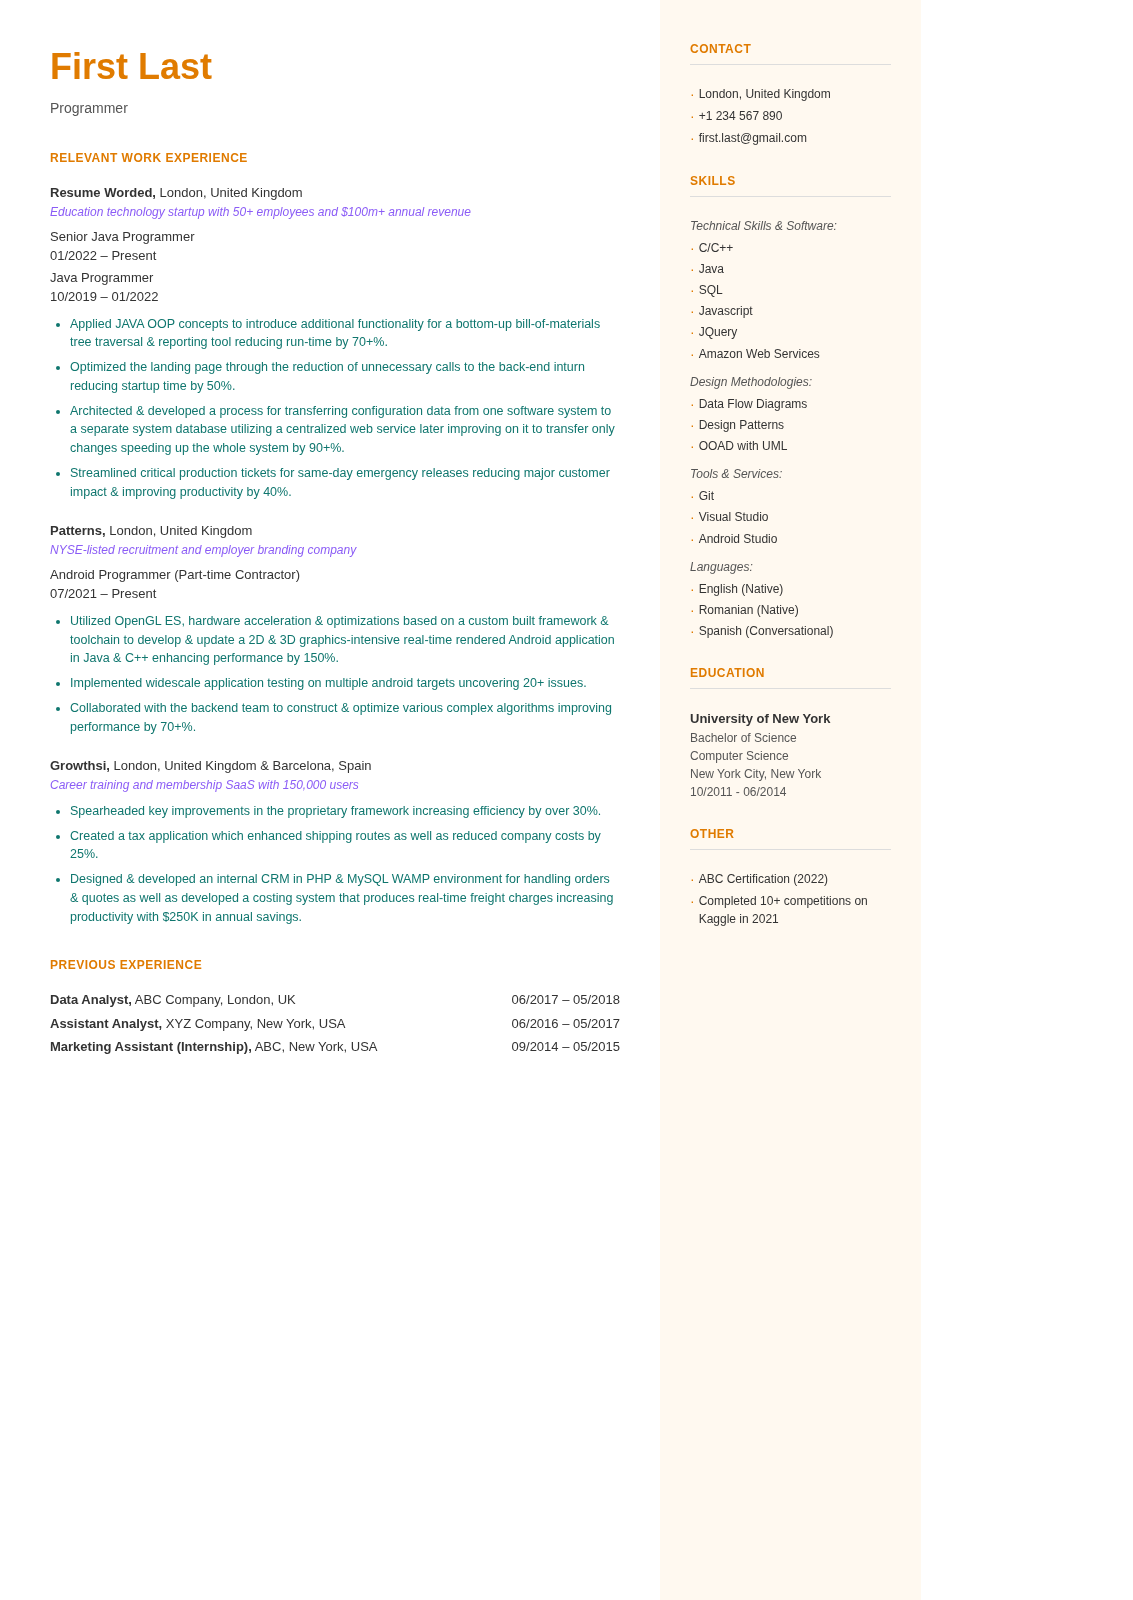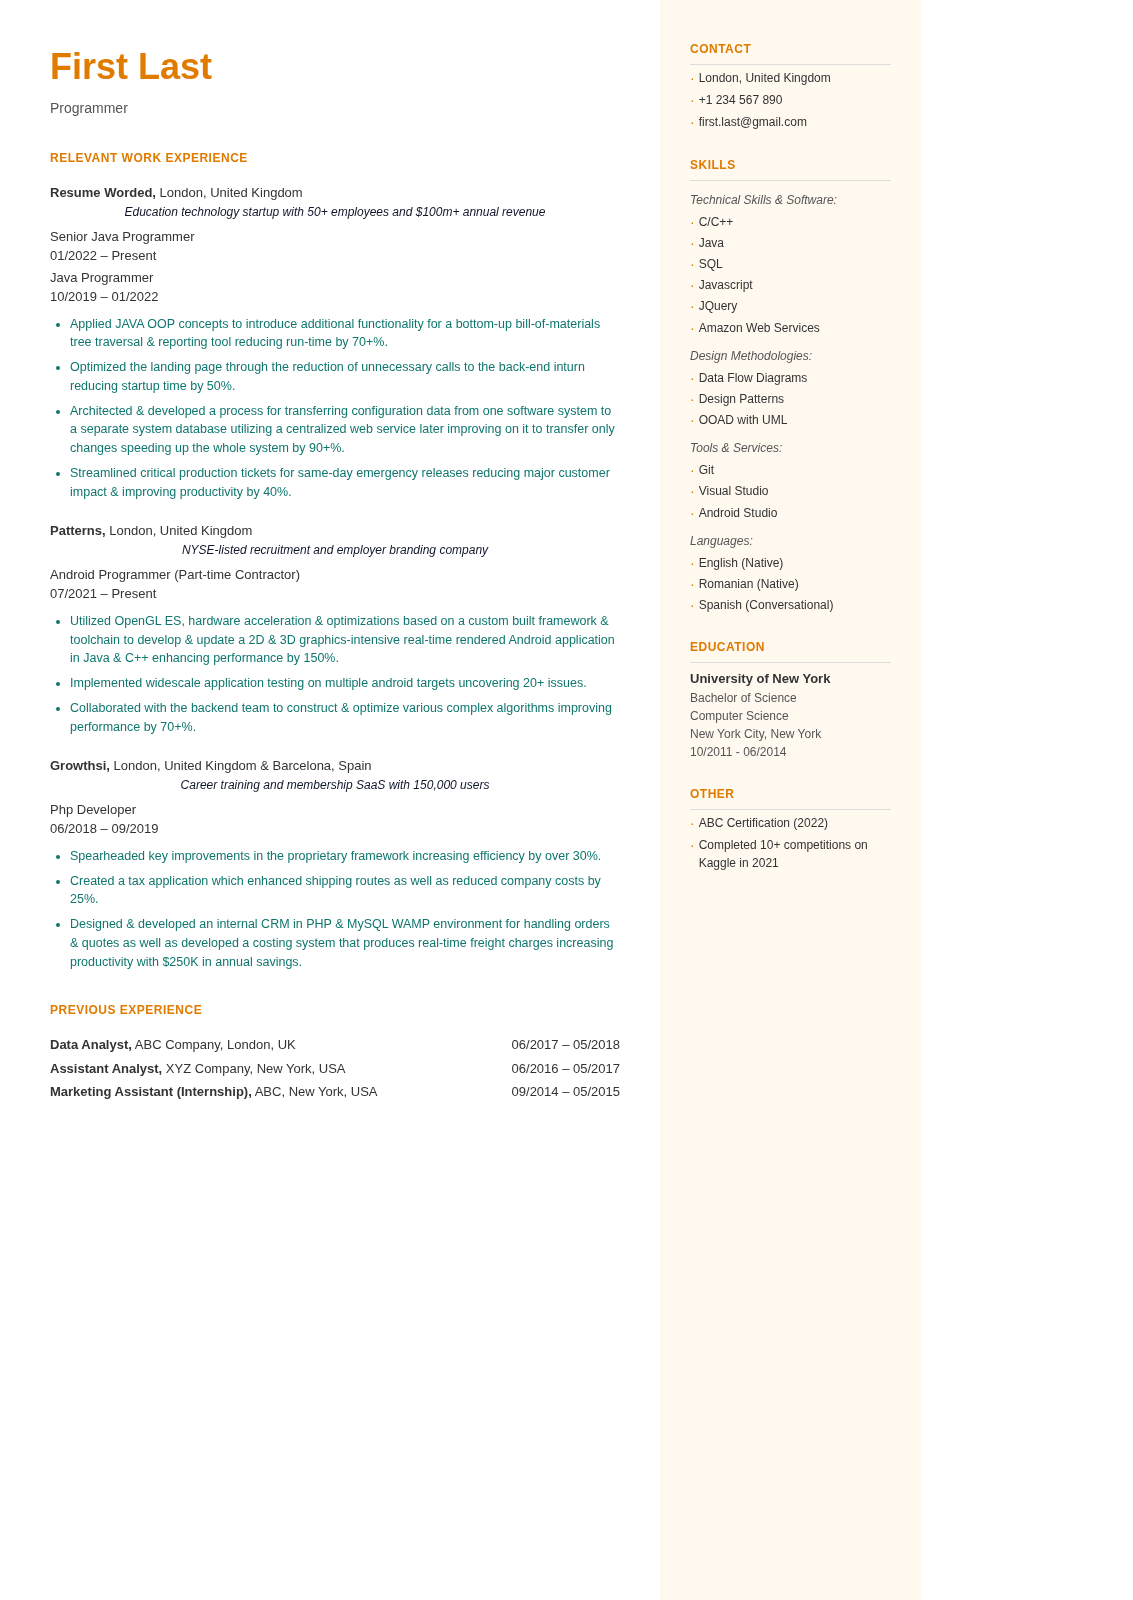--- a/index.html
+++ b/index.html
@@ -46,24 +46,23 @@
     .company-block {
       margin-bottom: 20px;
     }
     .company-name {
       font-size: 13px;
       font-weight: bold;
       color: #333;
     }
     .company-desc {
       font-style: italic;
-      color: #0f172a;
+      color: #8b5cf6;
       font-size: 12px;
       margin-bottom: 6px;
-      text-align: center;
     }
     .job-row {
       display: flex;
       justify-content: space-between;
       align-items: baseline;
       margin-bottom: 2px;
       flex-direction: column;
     }
     .job-title {
       font-size: 13px;
@@ -97,21 +96,21 @@
       flex: 1;
       background: #FFF9F0;
       padding: 40px 30px 40px 30px;
     }
     .right-section-title {
       font-size: 12px;
       font-weight: bold;
       color: #E07B00;
       letter-spacing: 0.5px;
       text-transform: uppercase;
-      margin-bottom: 4px;
+      margin-bottom: 20px;
       padding-bottom: 6px;
       border-bottom: 1px solid #ddd;
     }
     .contact-item {
       font-size: 12px;
       color: #333;
       margin-bottom: 4px;
       display: flex;
       align-items: flex-start;
       gap: 4px;
@@ -197,24 +196,20 @@
           </div>
           <ul class="bullet-list">
             <li>Utilized OpenGL ES, hardware acceleration &amp; optimizations based on a custom built framework &amp; toolchain to develop &amp; update a 2D &amp; 3D graphics-intensive real-time rendered Android application in Java &amp; C++ enhancing performance by 150%.</li>
             <li>Implemented widescale application testing on multiple android targets uncovering 20+ issues.</li>
             <li>Collaborated with the backend team to construct &amp; optimize various complex algorithms improving performance by 70+%.</li>
           </ul>
         </div>
         <div class="company-block">
           <div><span class="company-name">Growthsi,</span><span> London, United Kingdom &amp; Barcelona, Spain</span></div>
           <div class="company-desc">Career training and membership SaaS with 150,000 users</div>
-          <div class="job-row">
-            <div class="job-title">Php Developer</div>
-            <div class="job-date">06/2018 – 09/2019</div>
-          </div>
           <ul class="bullet-list">
             <li>Spearheaded key improvements in the proprietary framework increasing efficiency by over 30%.</li>
             <li>Created a tax application which enhanced shipping routes as well as reduced company costs by 25%.</li>
             <li>Designed &amp; developed an internal CRM in PHP &amp; MySQL WAMP environment for handling orders &amp; quotes as well as developed a costing system that produces real-time freight charges increasing productivity with $250K in annual savings.</li>
           </ul>
         </div>
       </div>
 
     <div class="section-title" style="">PREVIOUS EXPERIENCE</div>
     <div id="prev-roles-container">

